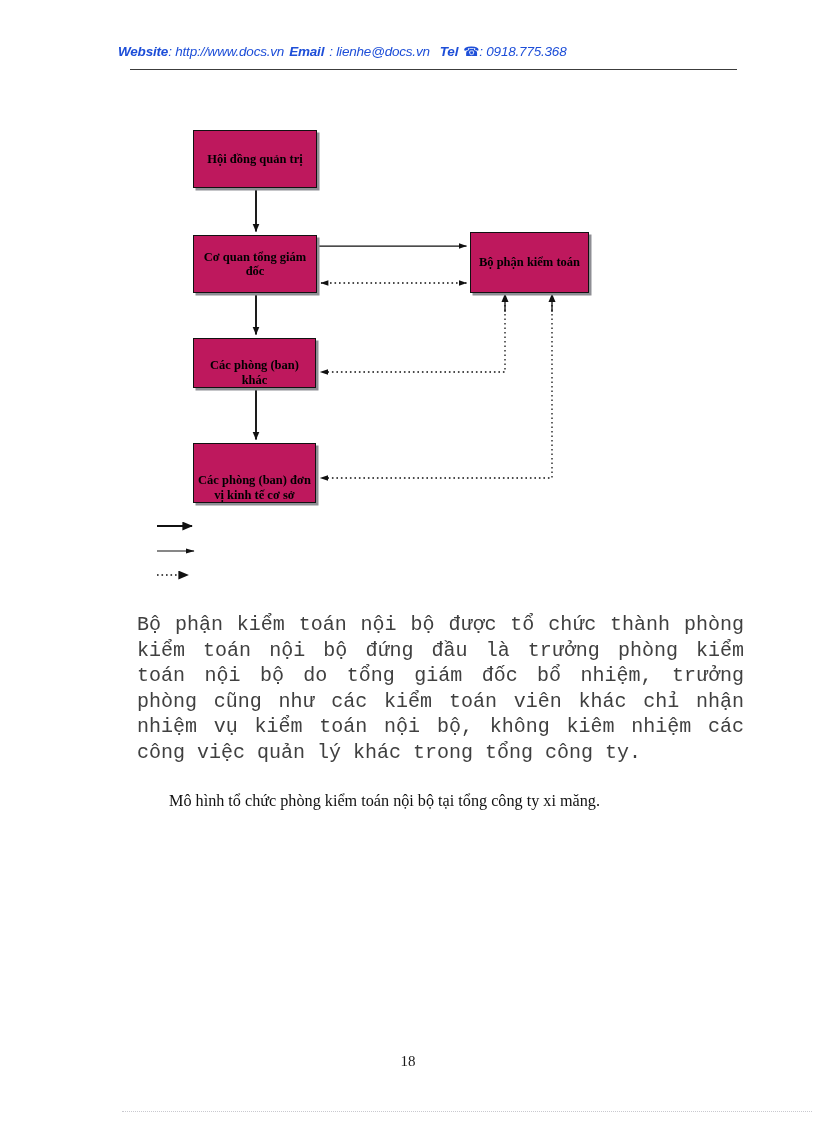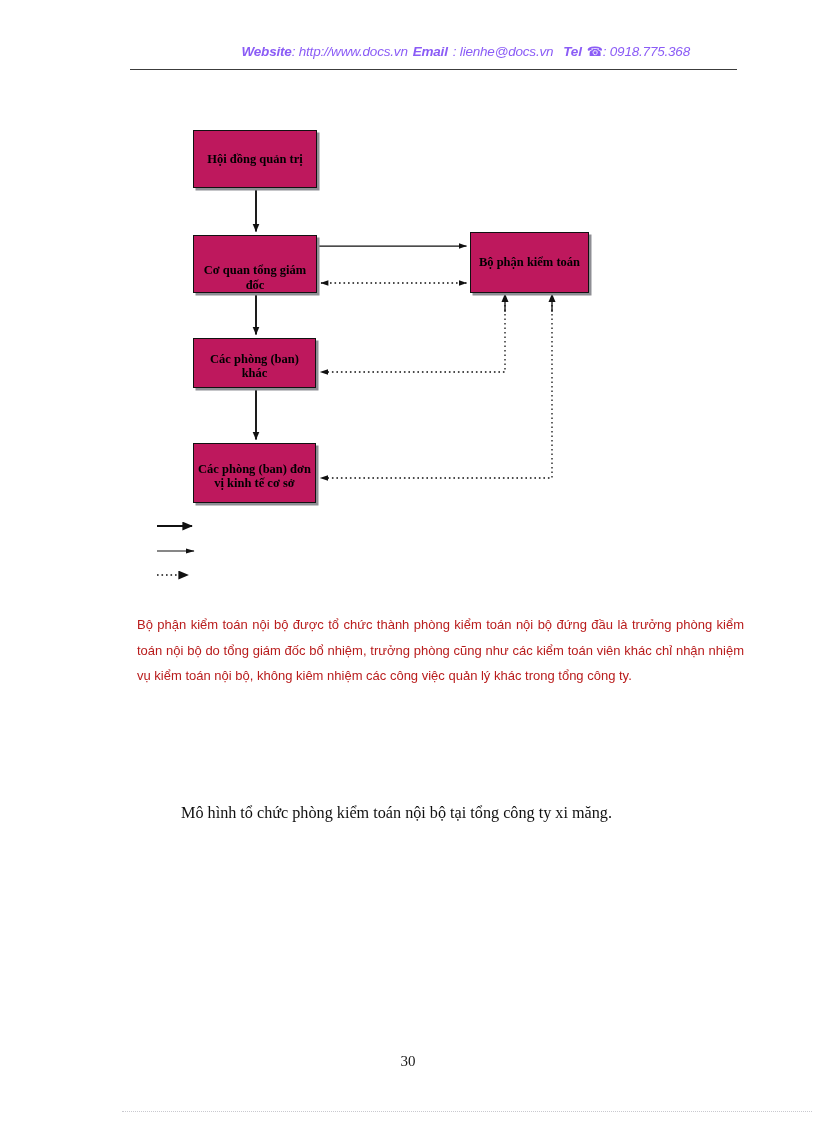--- a/index.html
+++ b/index.html
@@ -16,30 +16,30 @@
     position: relative;
     width: 816px;
     height: 1123px;
     background: #ffffff;
     overflow: hidden;
   }
 
   
   .header {
     position: absolute;
-    left: 130px;
+    left: 118px;
     top: 44px;
     width: 560px;
     height: 22px;
-    text-align: right;
+    text-align: left;
     white-space: nowrap;
     font-family: "Liberation Sans", "DejaVu Sans", sans-serif;
     font-size: 13.5px;
     font-style: italic;
-    color: #8b5cf6;
+    color: #1d4ed8;
     letter-spacing: -0.2px;
   }
   .header .b { font-weight: bold; }
   .header .sep { display: inline-block; width: 5px; }
   .header .tel-glyph {
     font-family: "DejaVu Sans", sans-serif;
     font-style: normal;
     font-weight: bold;
     font-size: 13px;
   }
@@ -79,24 +79,24 @@
     justify-content: center;
     text-align: center;
     font-family: "Liberation Serif", "DejaVu Serif", serif;
     font-weight: bold;
     font-size: 12.5px;
     line-height: 1.15;
     color: #000000;
     z-index: 3;
   }
   .node .label { display: block; padding: 0 4px; }
-  .node.top-aligned { align-items: center; padding-top: 6px; }
+  .node.top-aligned { align-items: flex-end; padding-top: 6px; }
 
   #node-board      { left: 193px; top: 130px; width: 124px; height: 58px; }
-  #node-gd         { left: 193px; top: 235px; width: 124px; height: 58px; align-items: flex-end; }
+  #node-gd         { left: 193px; top: 235px; width: 124px; height: 58px; }
   #node-other      { left: 193px; top: 338px; width: 123px; height: 50px; }
   #node-unit       { left: 193px; top: 443px; width: 123px; height: 60px; }
   #node-audit      { left: 470px; top: 232px; width: 119px; height: 61px; }
 
   .edge-svg {
     position: absolute;
     left: 0;
     top: 0;
     width: 816px;
     height: 600px;
@@ -112,39 +112,39 @@
     width: 200px;
     height: 76px;
   }
 
   
   .body-text {
     position: absolute;
     left: 137px;
     top: 612px;
     width: 607px;
-    font-family: Liberation Sans, sans-serif;
-    font-size: 13px;
+    font-family: Liberation Mono, monospace;
+    font-size: 20px;
     line-height: 25.5px;
     text-align: justify;
-    color: #b91c1c;
+    color: #404040;
   }
   .body-text p { margin: 0; }
   .caption {
     position: absolute;
     left: 137px;
     top: 785px;
     width: 607px;
     font-family: "Liberation Serif", "DejaVu Serif", serif;
     font-size: 16.2px;
     line-height: 25.5px;
     color: #111111;
     text-indent: 28px;
   }
-  .caption p { margin: 16px; }
+  .caption p { margin: 4px; }
 
   .page-number {
     position: absolute;
     left: 0;
     top: 1053px;
     width: 816px;
     text-align: center;
     font-family: "Liberation Serif", "DejaVu Serif", serif;
     font-size: 15px;
     color: #1a1a1a;
@@ -242,16 +242,16 @@
   </div>
 
   <div class="body-text">
     <p>Bộ phận kiểm toán nội bộ được  tổ chức thành phòng kiểm toán nội bộ đứng đầu là trưởng  phòng kiểm toán nội bộ do tổng giám đốc bổ nhiệm, trưởng phòng cũng như  các kiểm toán viên khác chỉ nhận nhiệm vụ kiểm toán nội bộ, không kiêm nhiệm các công việc quản lý khác trong tổng công ty.</p>
   </div>
 
   <div class="caption">
     <p>Mô hình tổ chức phòng kiểm toán nội bộ tại tổng công ty xi măng.</p>
   </div>
 
-  <div class="page-number">30</div>
+  <div class="page-number">18</div>
   <div class="footer-rule"></div>
 
 </div>
 
 </body></html>

